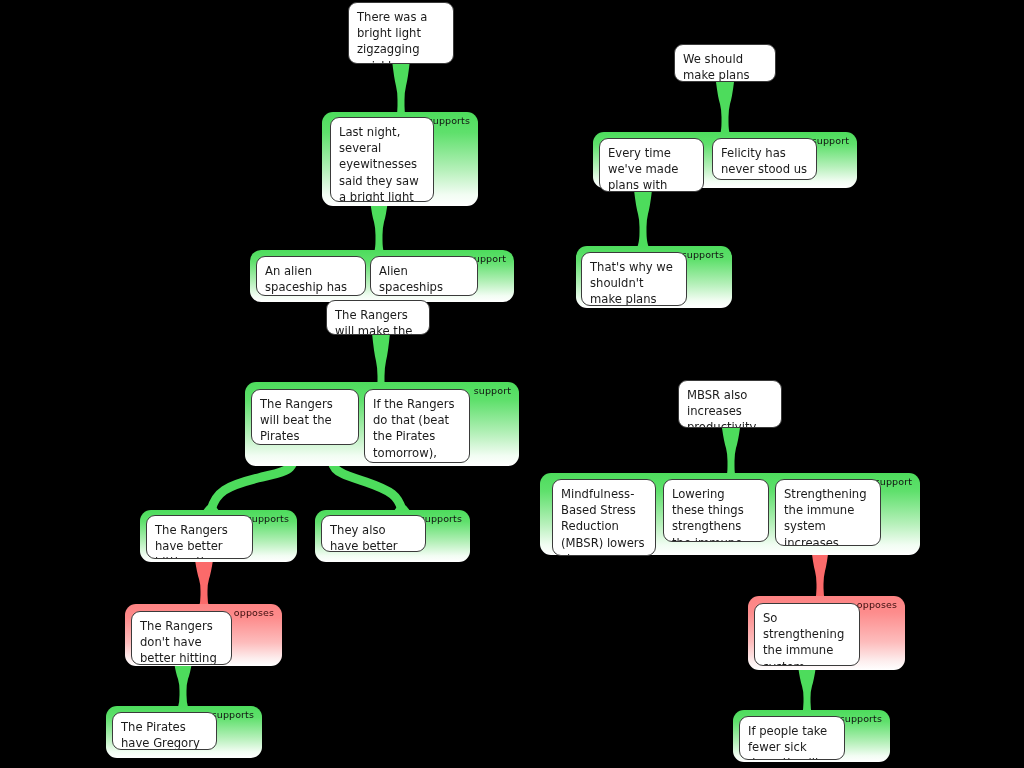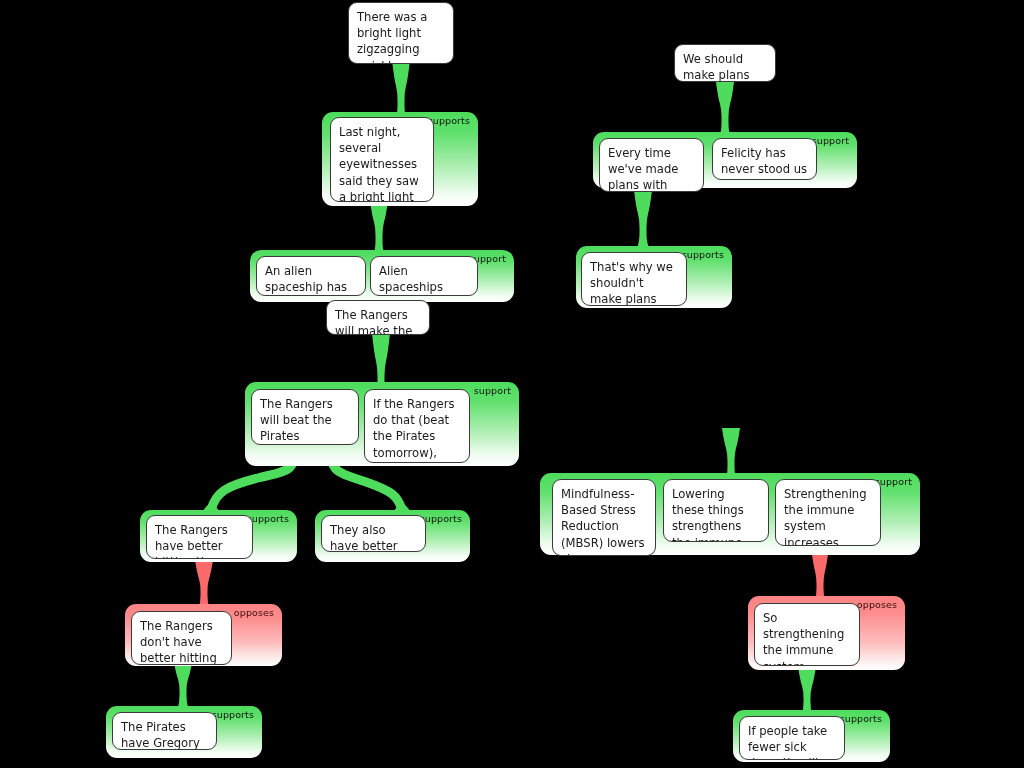--- a/index.html
+++ b/index.html
@@ -126,20 +126,21 @@
     <span class="group-label">support</span>
   </div>
   <div class="card" style="left:599px;top:138px;width:105px;height:54px;">Every time we've made plans with Fred, he's stood us up.</div>
   <div class="card" style="left:712px;top:138px;width:105px;height:42px;">Felicity has never stood us up on our plans.</div>
 
   <div class="group support" style="left:576px;top:246px;width:156px;height:62px;">
     <span class="group-label">supports</span>
   </div>
   <div class="card" style="left:581px;top:252px;width:106px;height:54px;">That's why we shouldn't make plans with him for tonight.</div>
 
+  <div class="card root" style="left:678px;top:380px;width:104px;height:48px;">MBSR also increases productivity.</div>
 
   <div class="group support" style="left:540px;top:473px;width:380px;height:82px;">
     <span class="group-label">support</span>
   </div>
   <div class="card" style="left:552px;top:479px;width:104px;height:77px;">Mindfulness-Based Stress Reduction (MBSR) lowers stress, depression, and anxiety</div>
   <div class="card" style="left:663px;top:479px;width:106px;height:63px;">Lowering these things strengthens the immune system.</div>
   <div class="card" style="left:775px;top:479px;width:106px;height:67px;">Strengthening the immune system increases productivity.</div>
 
   <div class="group oppose" style="left:748px;top:596px;width:157px;height:74px;">
     <span class="group-label">opposes</span>

